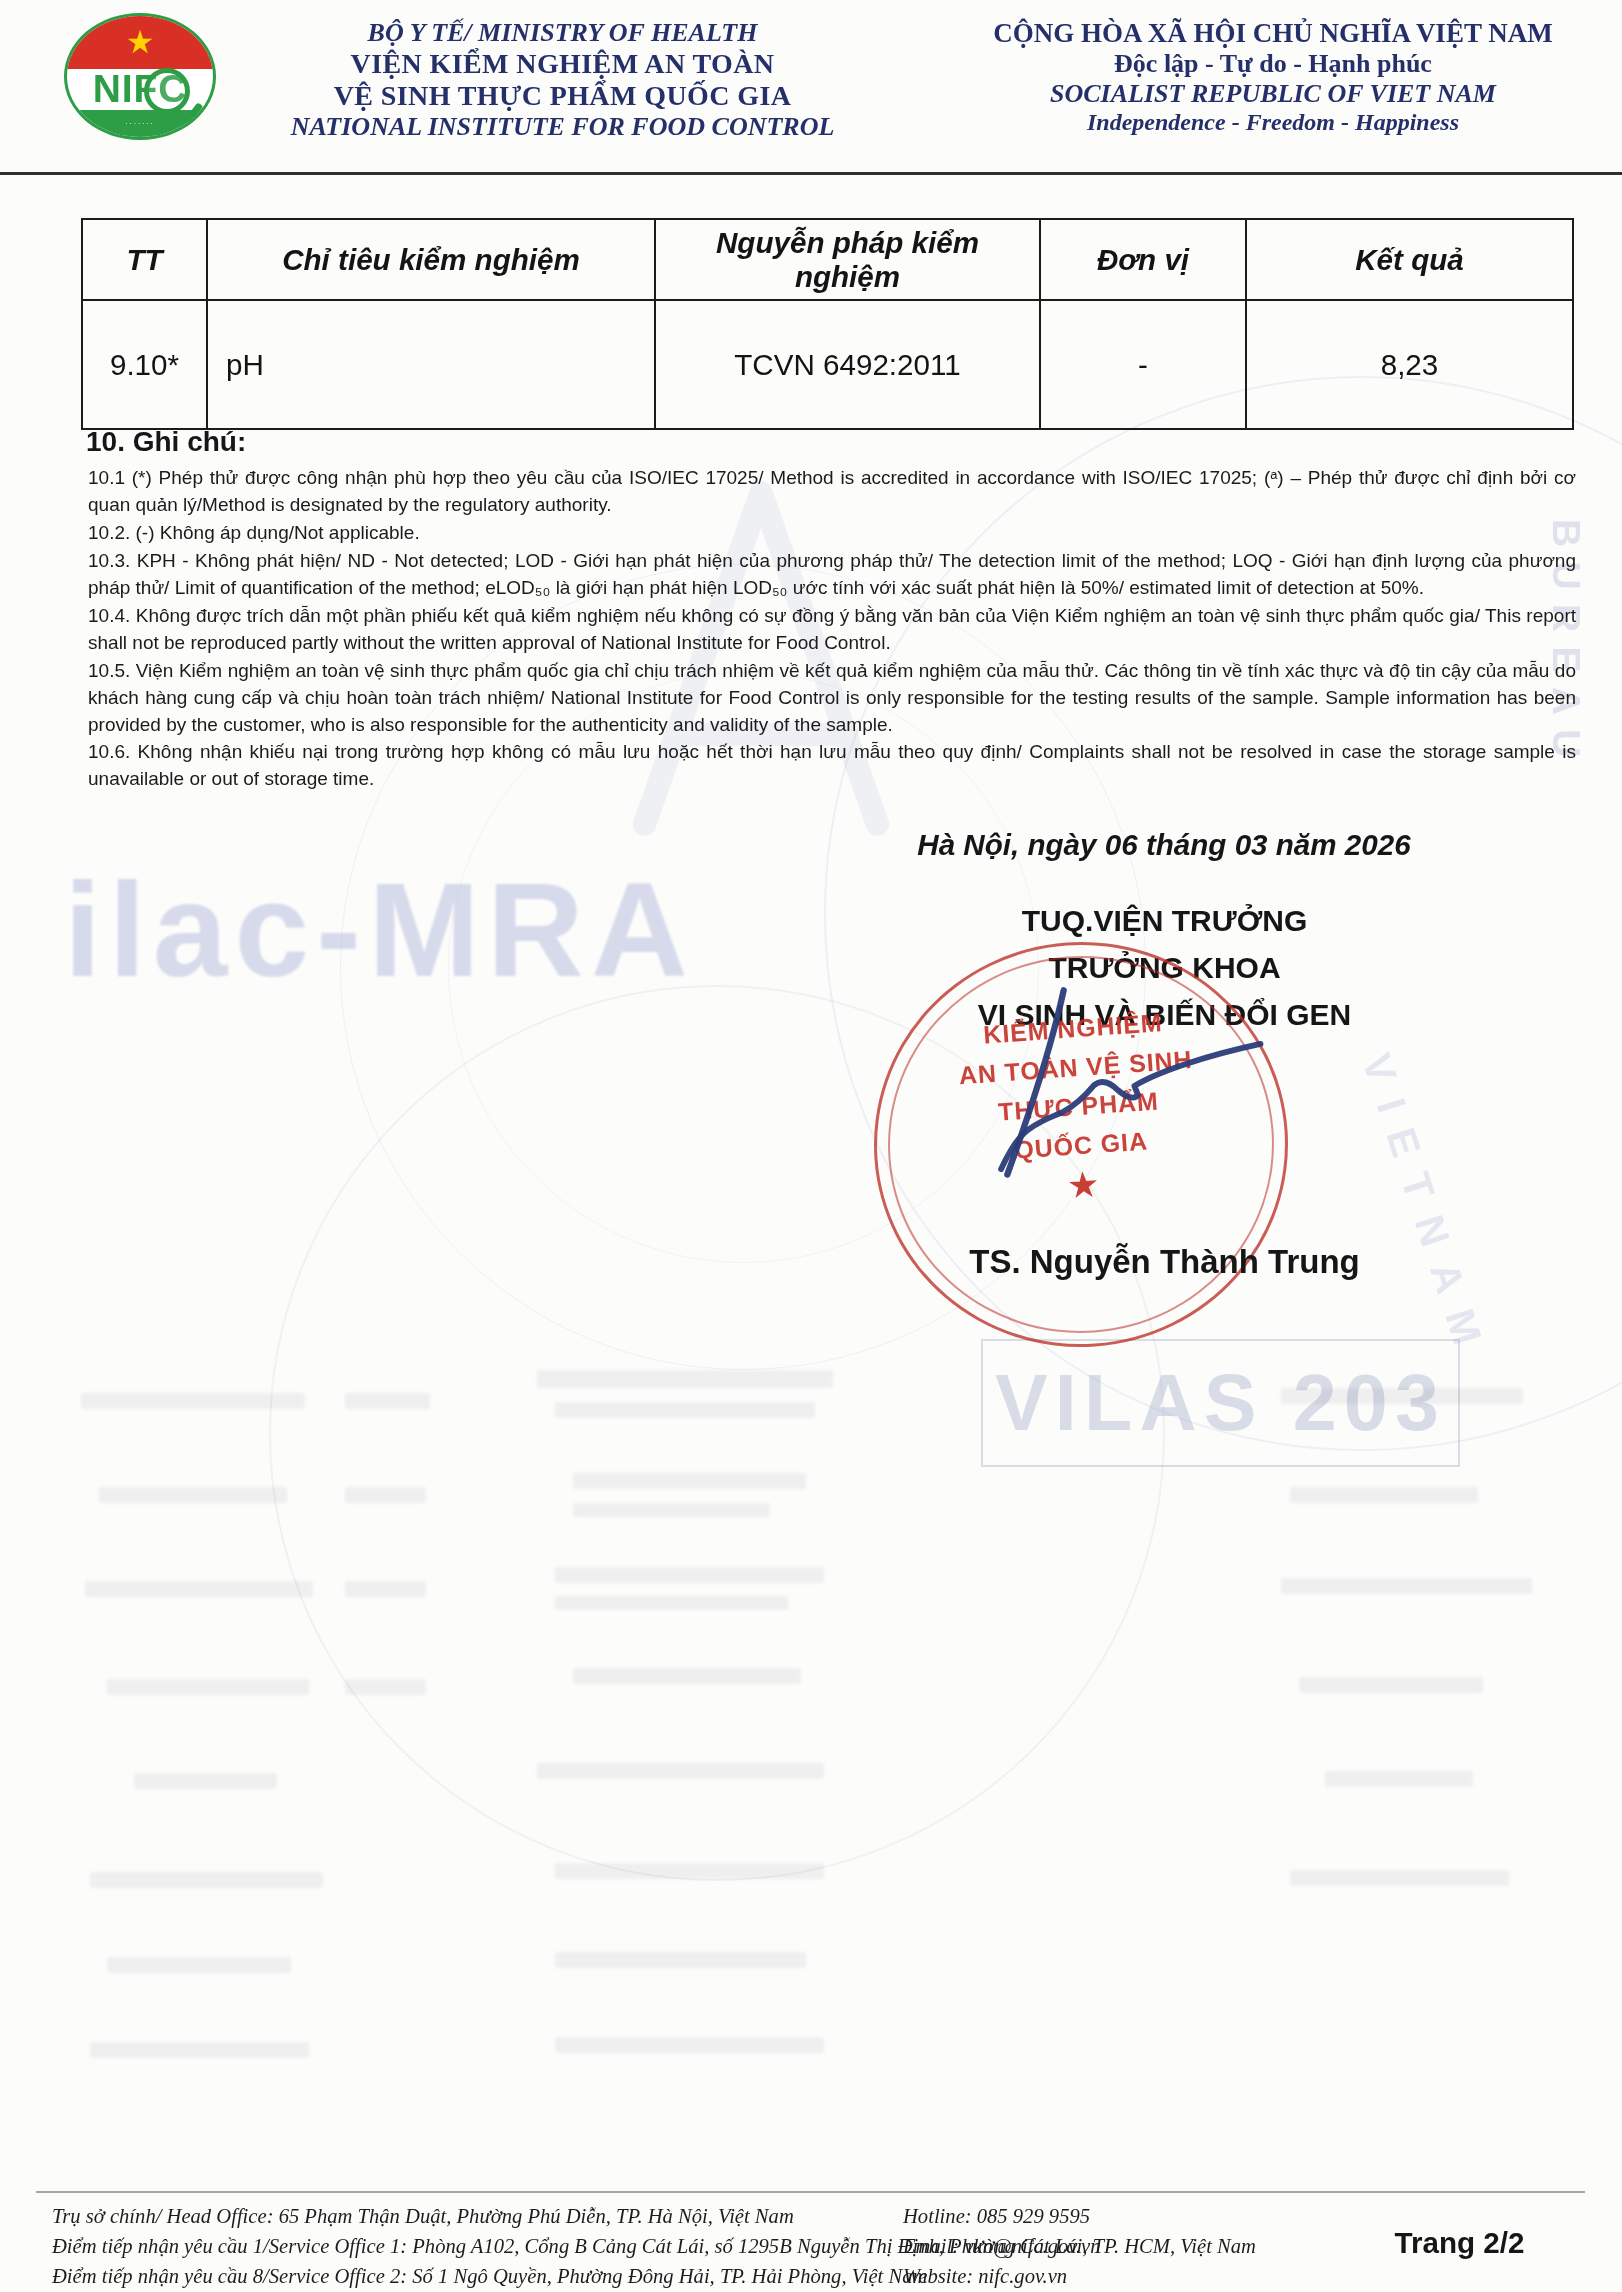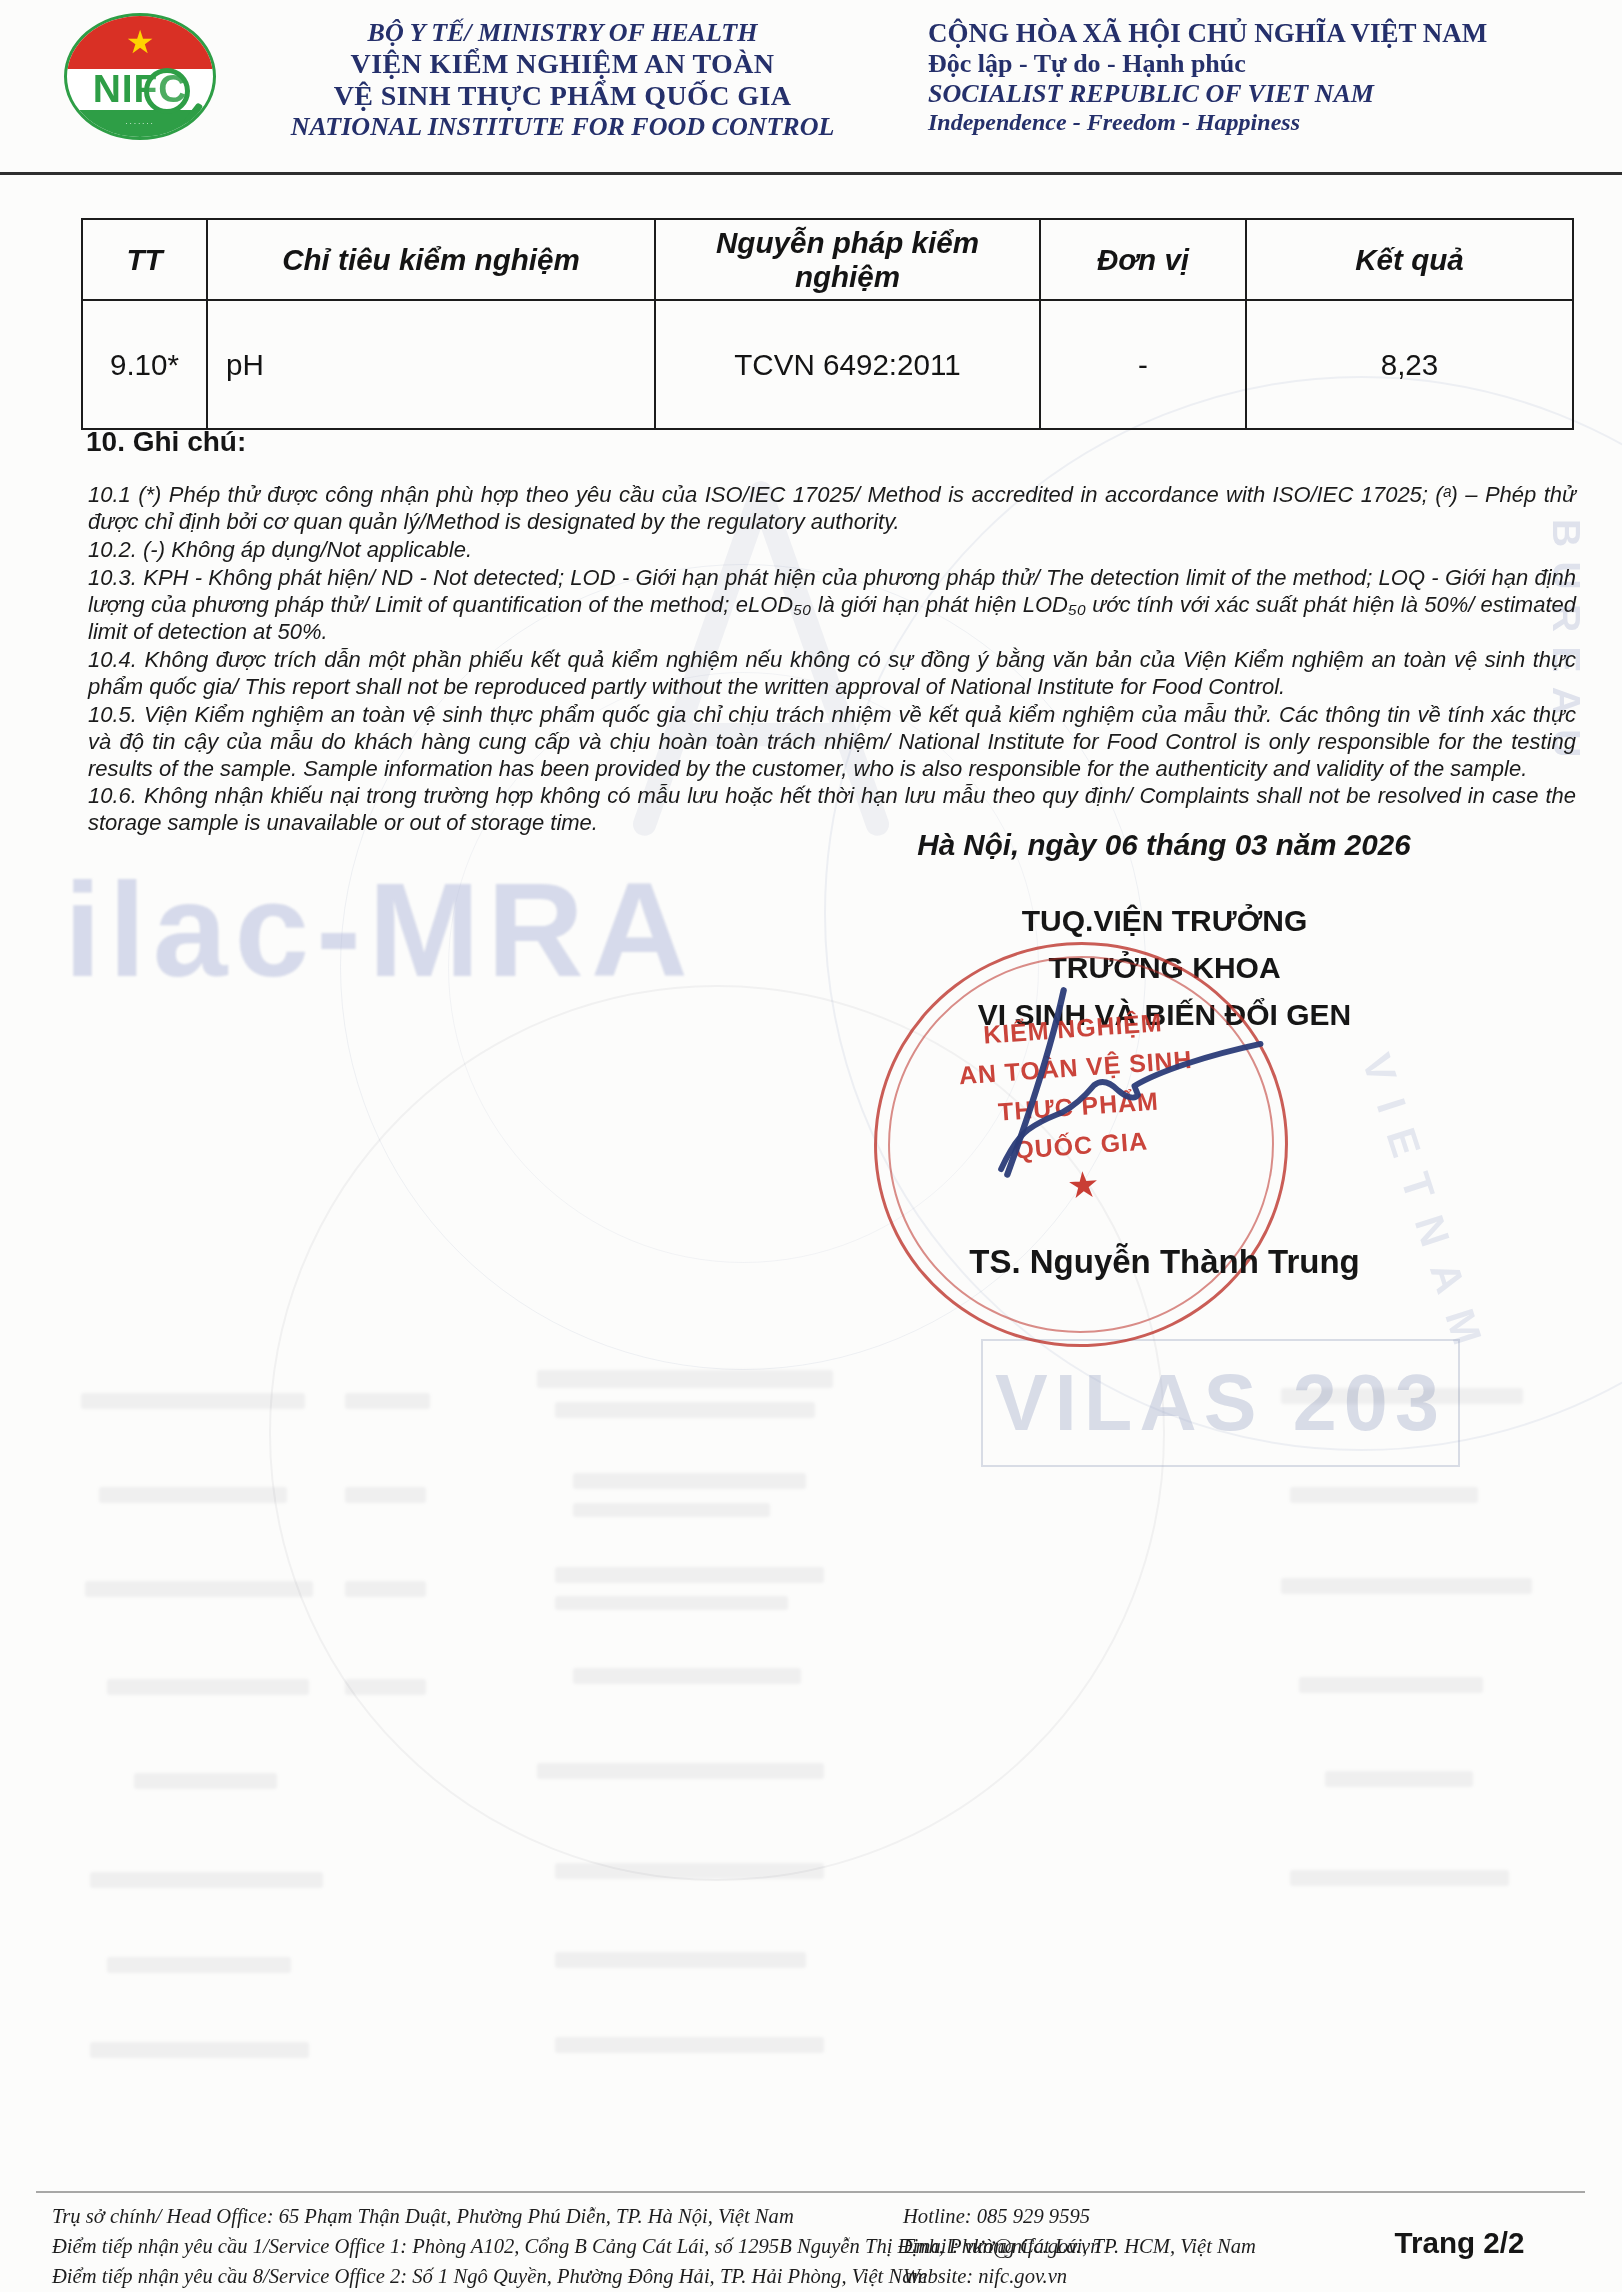--- a/index.html
+++ b/index.html
@@ -23,37 +23,37 @@
              display:flex;align-items:center;justify-content:center;}
   .logo-base span{color:#eaf6ec;font-size:7.2px;letter-spacing:1.8px;}
   .logo-lens{position:absolute;right:23px;top:52px;width:36px;height:36px;border:5.4px solid #2e9e46;
              border-radius:50%;background:rgba(255,255,255,0.15);}
   .logo-handle{position:absolute;right:16px;top:86px;width:7.2px;height:23px;background:#2e9e46;
              transform:rotate(38deg);border-radius:2.7px;}
   .hdr-left{left:240px;top:18px;width:645px;text-align:center;font-weight:bold;}
   .hdr-left .l1{font-size:26px;font-style:italic;}
   .hdr-left .l2,.hdr-left .l3{font-size:28px;letter-spacing:0.4px;}
   .hdr-left .l4{font-size:26px;font-style:italic;}
-  .hdr-right{left:928px;top:18px;width:690px;font-weight:bold;}
+  .hdr-right{left:928px;top:18px;width:690px;text-align:center;font-weight:bold;}
   .hdr-right .l1{font-size:27px;}
   .hdr-right .l2{font-size:26px;font-family:Liberation Serif, serif;}
   .hdr-right .l3{font-size:26px;font-style:italic;}
   .hdr-right .l4{font-size:24px;font-style:italic;}
   .hdr-rule{left:0;right:0;top:172px;height:2.7px;background:#2f2f2f;}
   
   .result-table{left:81px;top:218px;width:1491px;border-collapse:collapse;table-layout:fixed;
                 font-size:29.6px;color:#141414;}
   .result-table th,.result-table td{border:2.7px solid #1c1c1c;padding:0 9px;}
   .result-table th{height:79px;font-style:italic;font-weight:bold;text-align:center;}
   .result-table td{height:127px;text-align:center;}
   .result-table td.l{text-align:left;padding-left:18px;}
   
   .notes-title{left:86px;top:426px;font-size:28px;font-weight:bold;}
-  .notes{left:88px;top:464px;width:1488px;font-size:22px;font-style:italic;
-         line-height:27px;text-align:justify;color:#1b1b1b;margin-top:17px;}
+  .notes{left:88px;top:464px;width:1488px;font-size:19px;
+         line-height:27px;text-align:justify;color:#1b1b1b;}
   .notes p{margin:0 0 0.9px 0;}
   
   .dateline{left:806px;top:828px;width:716px;text-align:center;
             font-size:29.6px;font-style:italic;font-weight:bold;}
   .sig-titles{left:842px;top:897px;width:645px;text-align:center;font-weight:bold;
               font-size:30px;line-height:47px;}
   .signer{left:896px;top:1243px;width:537px;text-align:center;font-weight:bold;font-size:33px;}
   .stamp{left:874px;top:942px;width:414px;height:405px;border-radius:50%;
          border:3.6px solid rgba(187,48,40,0.78);transform:rotate(-4deg);box-sizing:border-box;}
   .stamp-inner{position:absolute;left:10.7px;top:10.7px;right:10.7px;bottom:10.7px;border-radius:50%;

